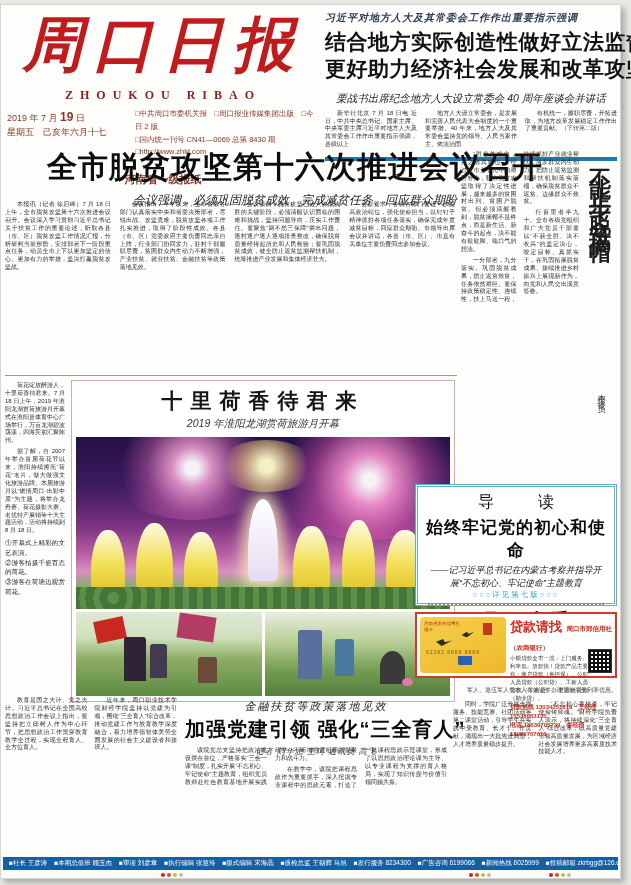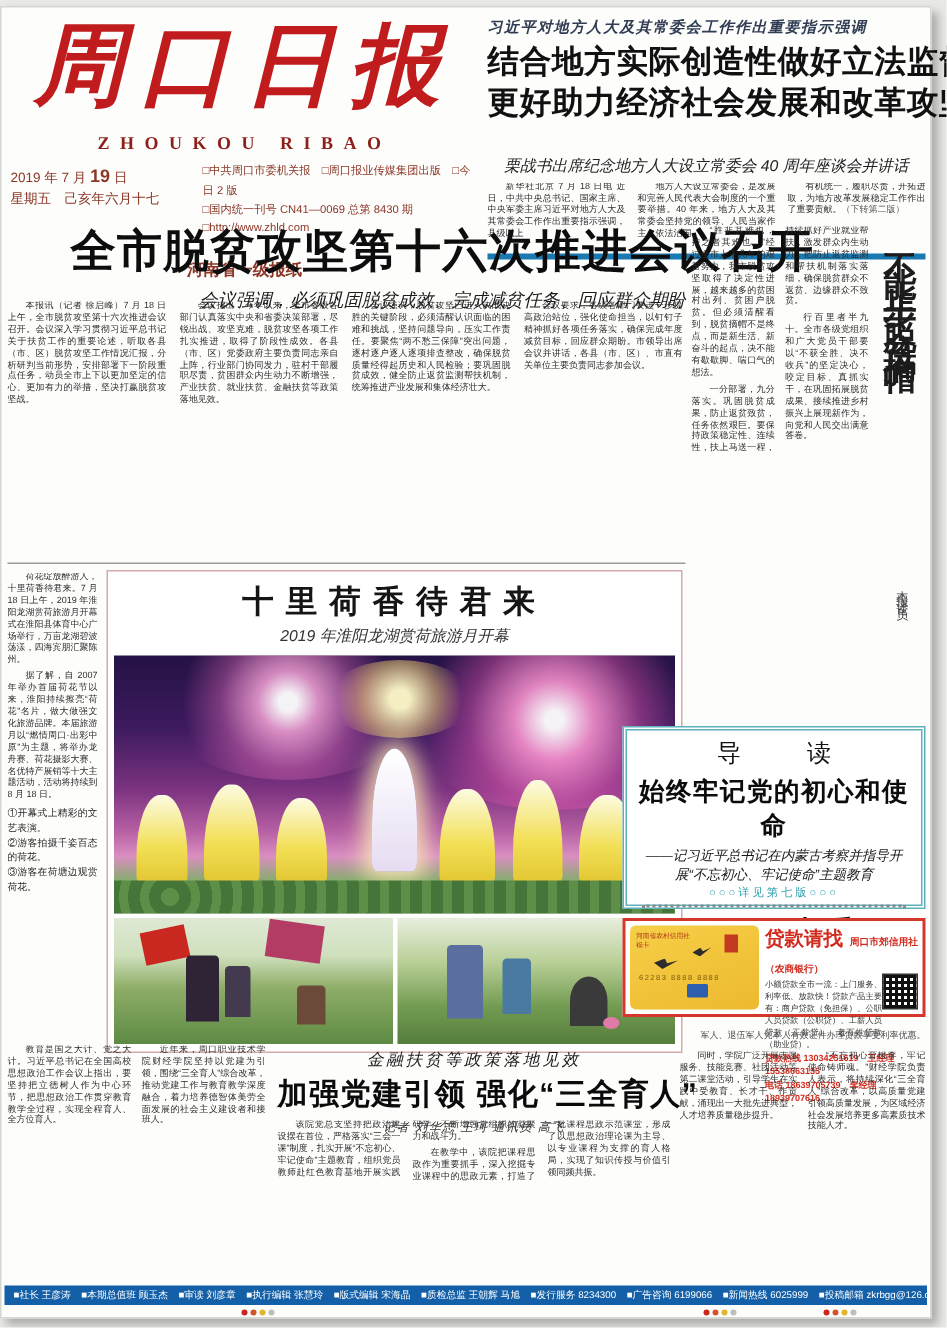--- a/index.html
+++ b/index.html
@@ -15,21 +15,21 @@
   .m-title{font-family:"DejaVu Serif","Liberation Serif",serif;font-weight:bold;font-style:italic;color:#c01c1e;font-size:60px;letter-spacing:10px;text-align:center;line-height:1.05;}
   .m-pinyin{color:#8d1f1b;font-weight:bold;font-size:12px;letter-spacing:7px;text-align:center;font-family:"Liberation Serif",serif;margin-top:12px;}
   .m-date{color:#8b3626;font-size:9px;line-height:1.5;}
   .m-date .big{font-size:12px;font-weight:bold;}
   .m-info{color:#8b3626;font-size:7.5px;line-height:1.7;}
   .gradeline{display:flex;align-items:center;gap:6px;color:#8b3626;font-weight:bold;font-size:11px;flex-direction:column;}
   .gradeline .bar{flex:1;height:4px;border-top:2px solid #2f95ad;border-bottom:1px solid #2f95ad;}
   
   .tr-kicker{font-size:10px;font-style:italic;color:#303d52;text-align:left;letter-spacing:1px;font-weight:bold;}
   .tr-h{font-size:21px;font-weight:900;color:#111;letter-spacing:.5px;line-height:1.3;white-space:nowrap;}
-  .tr-sub{font-size:10.5px;font-style:italic;color:#222;text-align:center;margin-top:21px;}
+  .tr-sub{font-size:10.5px;font-style:italic;color:#222;text-align:center;margin-top:9px;}
   .bluebar{background:#1a79b0;height:4px;}
   .turn{color:#555;}
   
   .lead-h{font-size:30px;font-weight:900;color:#0d0d0d;letter-spacing:1px;text-align:center;white-space:nowrap;}
   .lead-sub{font-size:12px;font-style:italic;color:#1a1a1a;text-align:center;margin-top:4px;}
   
   .vert-title{writing-mode:vertical-rl;font-size:22px;font-weight:700;color:#1c1c1c;letter-spacing:9px;font-family:"Liberation Serif",serif;}
   .vert-label{writing-mode:vertical-rl;font-size:8px;color:#444;letter-spacing:3px;margin-top:8px;}
   
   .feat-box{border:1px solid #d3a9a9;background:#fff;}

